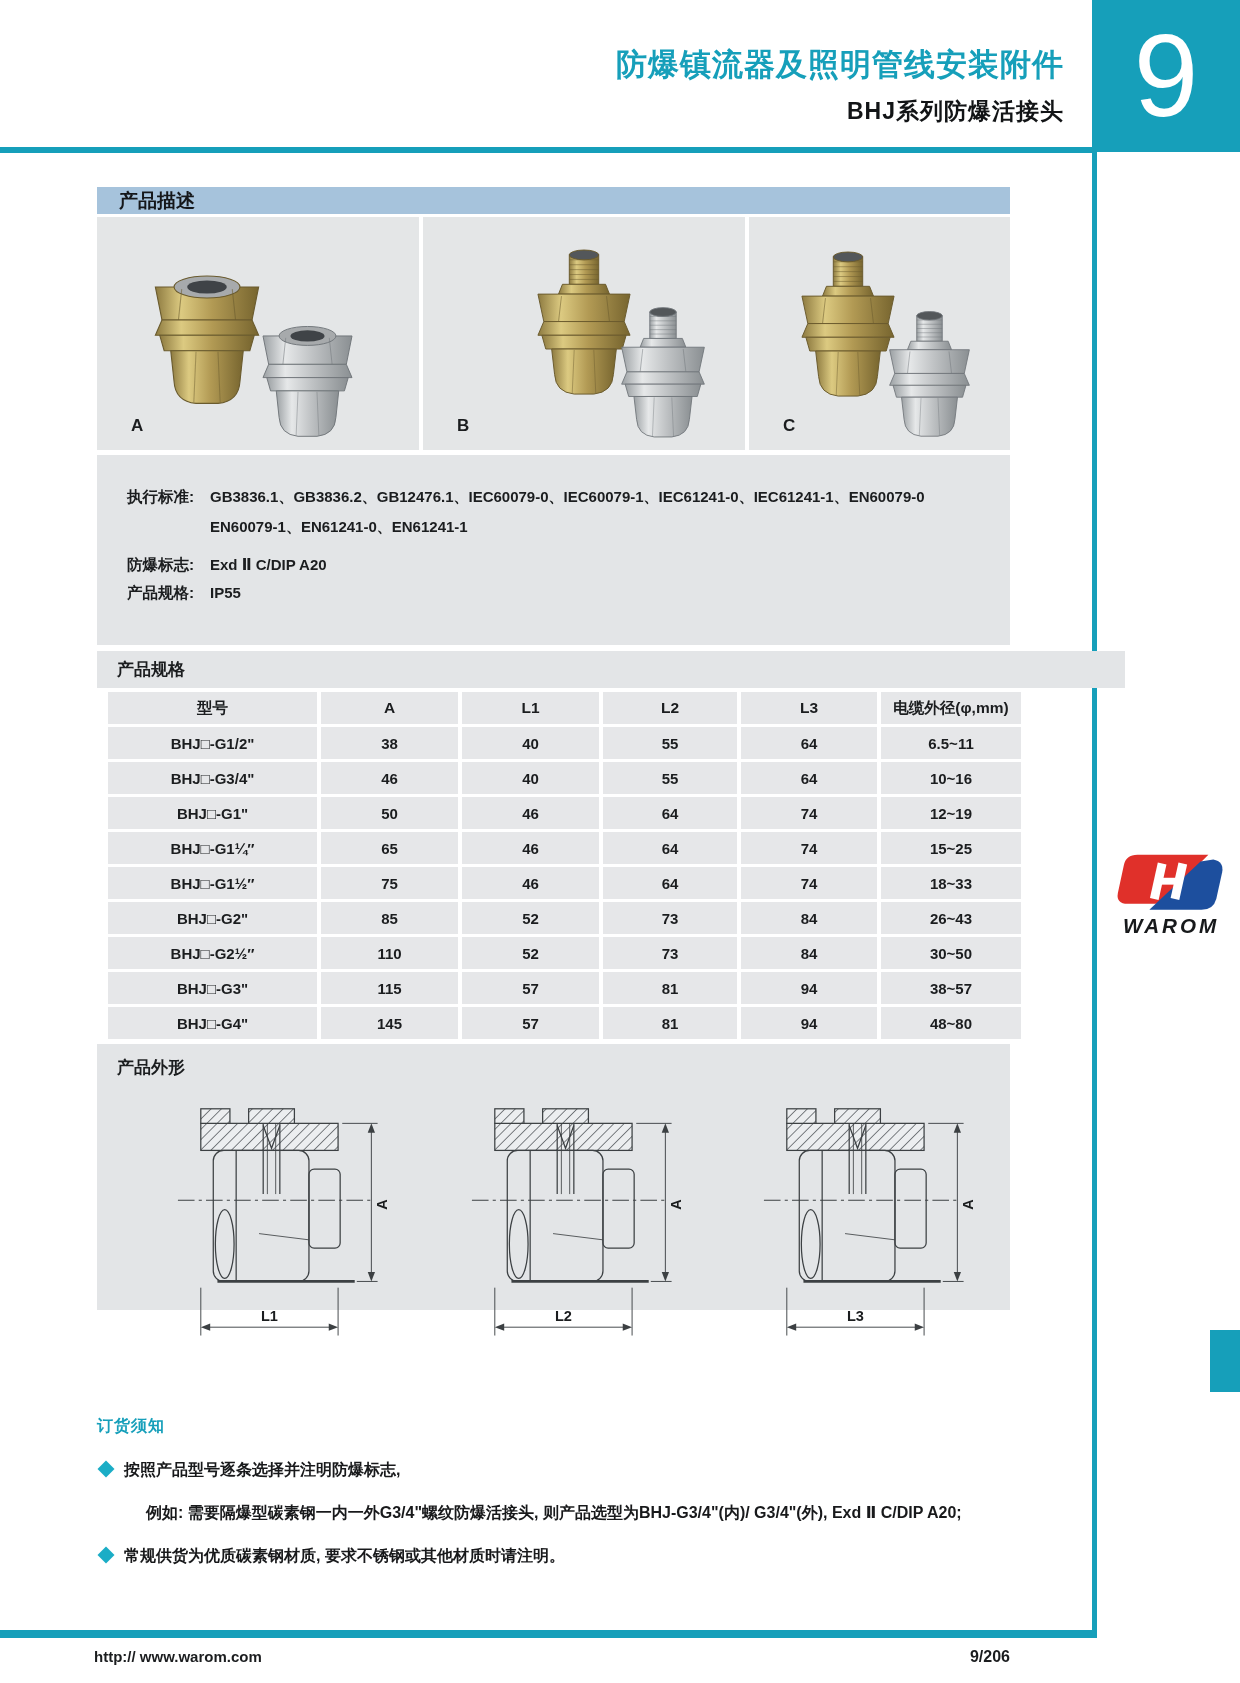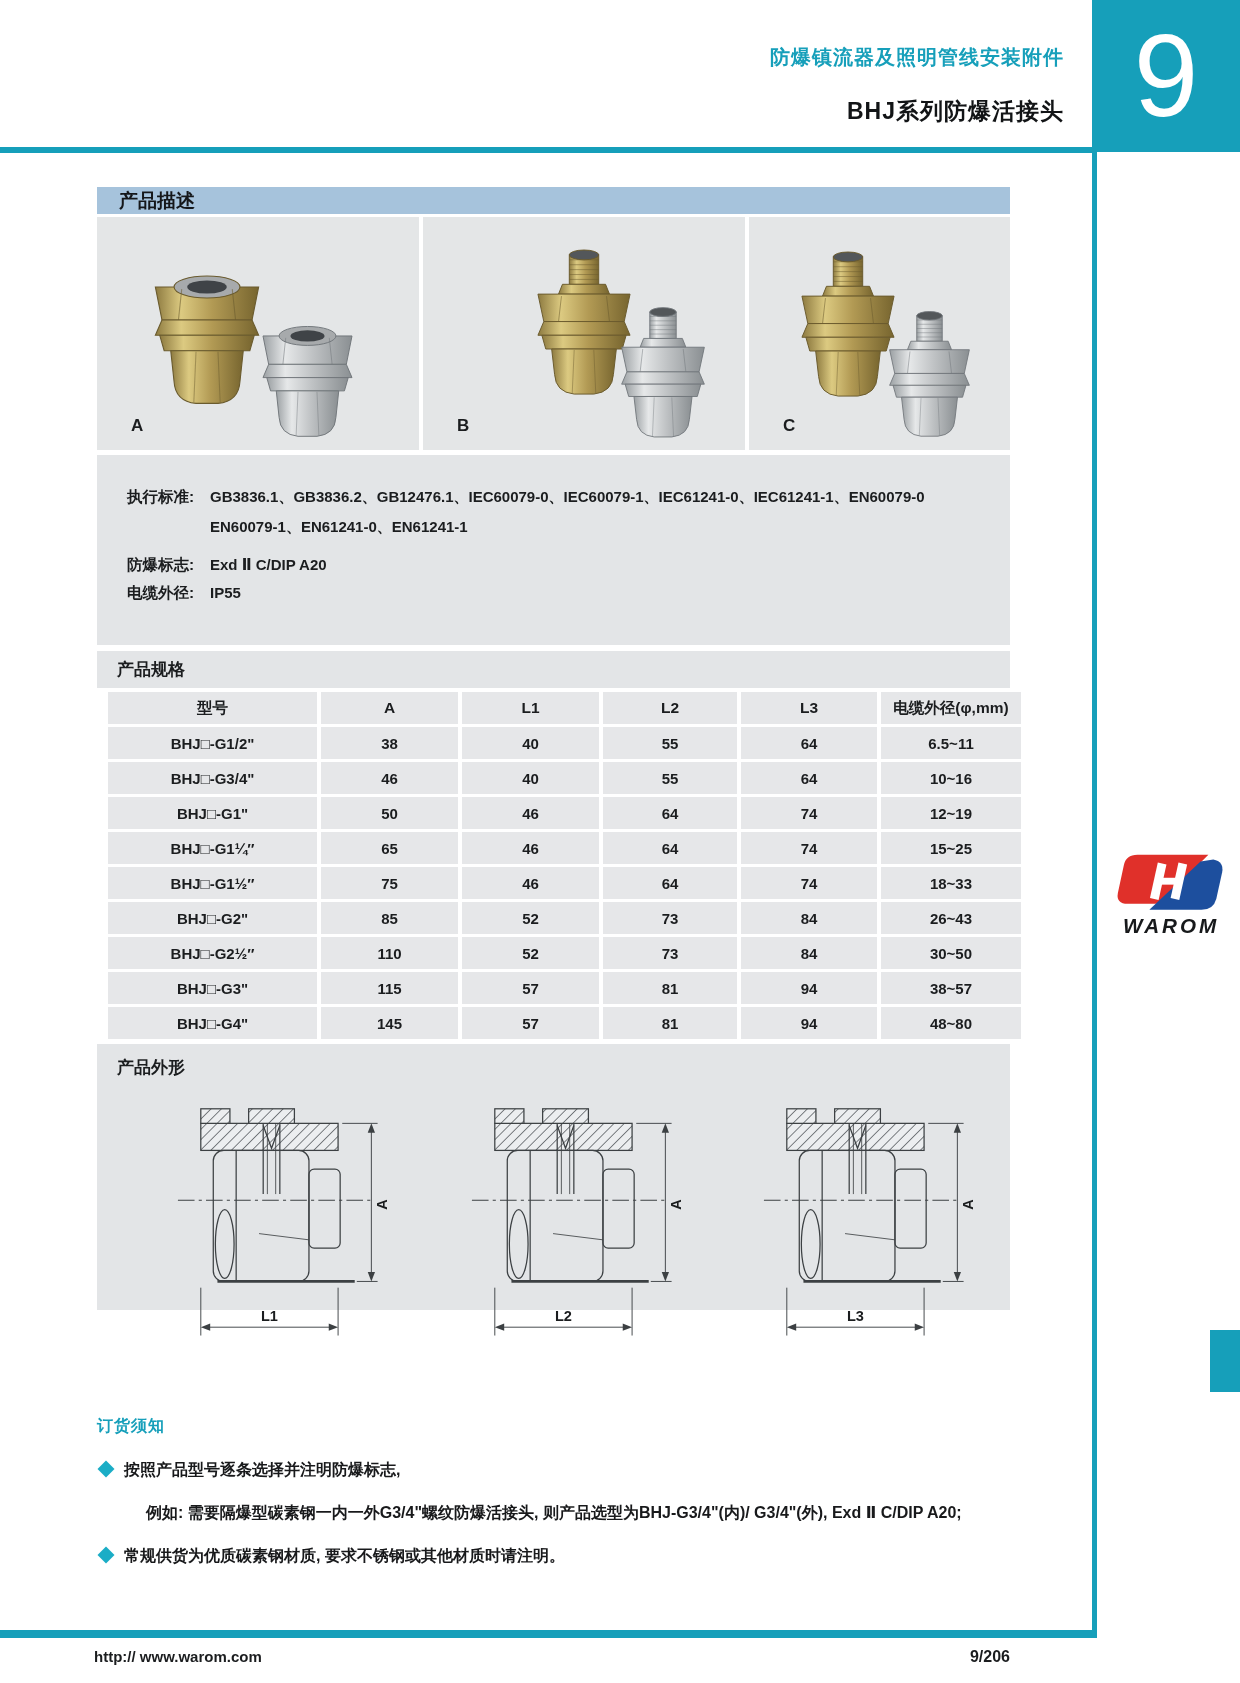--- a/index.html
+++ b/index.html
@@ -7,38 +7,38 @@
   body {
     width:1240px; height:1683px; position:relative; overflow:hidden;
     font-family:"Liberation Sans","DejaVu Sans",sans-serif; color:#1b1d1f;
   }
   .abs { position:absolute; }
 
   
   .chapter-box { left:1092px; top:0; width:148px; height:152px; background:#169fba;
     color:#fff; display:flex; align-items:center; justify-content:center;
     font-size:116px; font-weight:400; line-height:1; }
-  .h-title { right:176px; top:44px; font-size:20px; font-weight:bold; color:#169fba; letter-spacing:1px; white-space:nowrap; }
+  .h-title { right:176px; top:44px; font-size:31px; font-weight:bold; color:#169fba; letter-spacing:1px; white-space:nowrap; }
   .h-sub   { right:176px; top:96px; font-size:23px; font-weight:bold; color:#121416; letter-spacing:1px; white-space:nowrap; }
   .hrule { left:0; top:147px; width:1097px; height:6px; background:#169fba; }
   .vrule { left:1092px; top:147px; width:5px; height:1491px; background:#169fba; }
   .side-tab { left:1210px; top:1330px; width:30px; height:62px; background:#169fba; }
 
   
   .sec-bar { left:97px; top:187px; width:913px; height:27px; background:#a6c3dc;
     font-size:19px; font-weight:bold; color:#15171a; line-height:27px; padding-left:22px; }
   .photo-row { left:97px; top:217px; width:913px; height:233px; display:flex; gap:4px; }
   .photo-cell { position:relative; background:#e4e6e7; height:233px; }
   .photo-cell .plabel { position:absolute; left:34px; bottom:14px; font-size:17px; font-weight:bold; }
 
   .info-panel { left:97px; top:455px; width:913px; height:190px; background:#e3e5e7; }
   .std-label { position:absolute; left:30px; font-size:15.5px; font-weight:bold; white-space:nowrap; }
   .std-value { position:absolute; left:113px; font-size:15px; font-weight:bold; white-space:nowrap; }
 
-  .spec-band { left:97px; top:651px; width:913px; height:37px; background:#e3e5e7;
+  .spec-band { left:97px; top:651px; width:1028px; height:37px; background:#e3e5e7;
     font-size:17px; font-weight:bold; line-height:37px; padding-left:20px; }
 
   .spec-table { left:97px; top:692px; width:913px;margin-left:11px; }
   .t-row { display:grid; grid-template-columns:209px 137px 137px 134px 136px 140px;
     column-gap:4px; margin-bottom:3px; }
   .t-cell { height:32px; background:#e6e7e9; display:flex; align-items:center;
     justify-content:center; font-size:15px; font-weight:bold; white-space:nowrap; }
   .t-head .t-cell { font-size:15.5px; }
 
   .outline-panel { left:97px; top:1044px; width:913px; height:266px; background:#e3e5e7; }
@@ -182,21 +182,21 @@
     <span class="plabel">C</span>
   </div>
 </div>
 
 <div class="abs info-panel">
   <span class="std-label" style="top:32px">执行标准:</span>
   <span class="std-value" style="top:33px">GB3836.1、GB3836.2、GB12476.1、IEC60079-0、IEC60079-1、IEC61241-0、IEC61241-1、EN60079-0</span>
   <span class="std-value" style="top:63px">EN60079-1、EN61241-0、EN61241-1</span>
   <span class="std-label" style="top:100px">防爆标志:</span>
   <span class="std-value" style="top:101px">Exd Ⅱ C/DIP A20</span>
-  <span class="std-label" style="top:128px">电缆外径:</span>
+  <span class="std-label" style="top:128px">产品规格:</span>
   <span class="std-value" style="top:129px">IP55</span>
 </div>
 
 <div class="abs spec-band">产品规格</div>
 
 <div class="abs spec-table">
   <div class="t-row t-head">
     <div class="t-cell">型号</div>
     <div class="t-cell">A</div>
     <div class="t-cell">L1</div>

